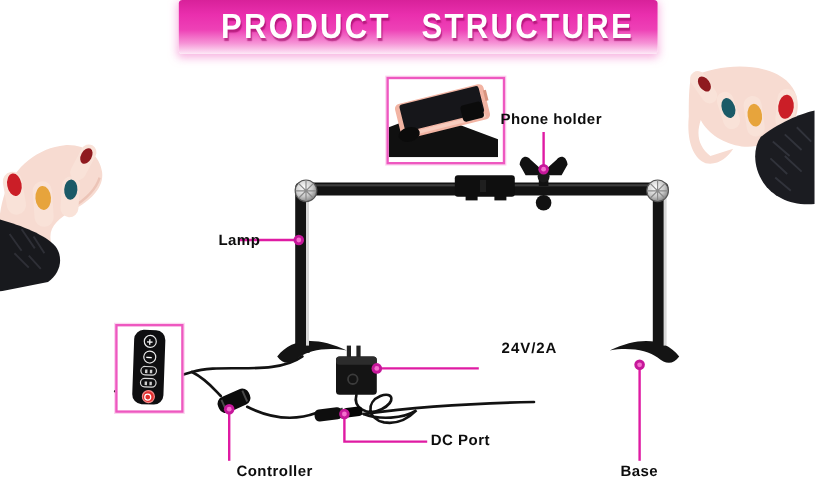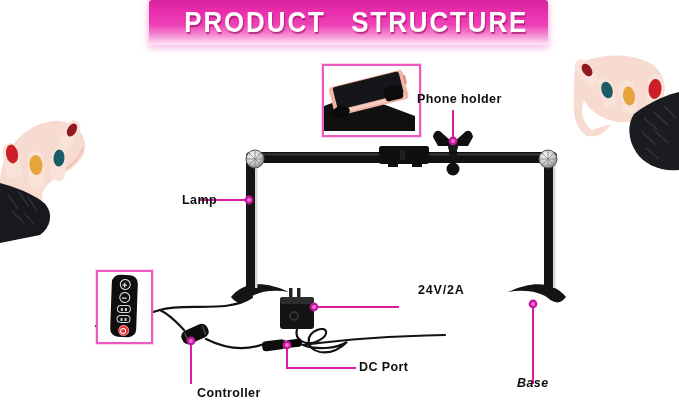--- a/index.html
+++ b/index.html
@@ -45,21 +45,21 @@
   
   .lbl{
     position:absolute;z-index:4;color:#0d0d0d;font-weight:bold;font-size:12.5px;
     letter-spacing:.4px;white-space:nowrap;
   }
   #lbl-phone-holder{left:417px;top:92px;}
   #lbl-lamp{left:166px;top:193px;margin-left:16px;}
   #lbl-adapter{left:402px;top:283px;letter-spacing:.8px;margin-left:16px;}
   #lbl-dc-port{left:359px;top:360px;}
   #lbl-controller{left:160px;top:386px;margin-left:37px;}
-  #lbl-base{left:517px;top:376px;font-style:italic;}
+  #lbl-base{left:517px;top:386px;}
 </style>
 </head>
 <body>
 
 <div class="banner">
   <span class="title">PRODUCT STRUCTURE</span>
 </div>
 
 <svg id="hand-left" class="hand" width="105" height="140" viewBox="0 0 105 140">
   <path d="M4,58 C12,36 32,20 54,18 C72,17 83,27 85,40 C87,53 76,64 61,72

